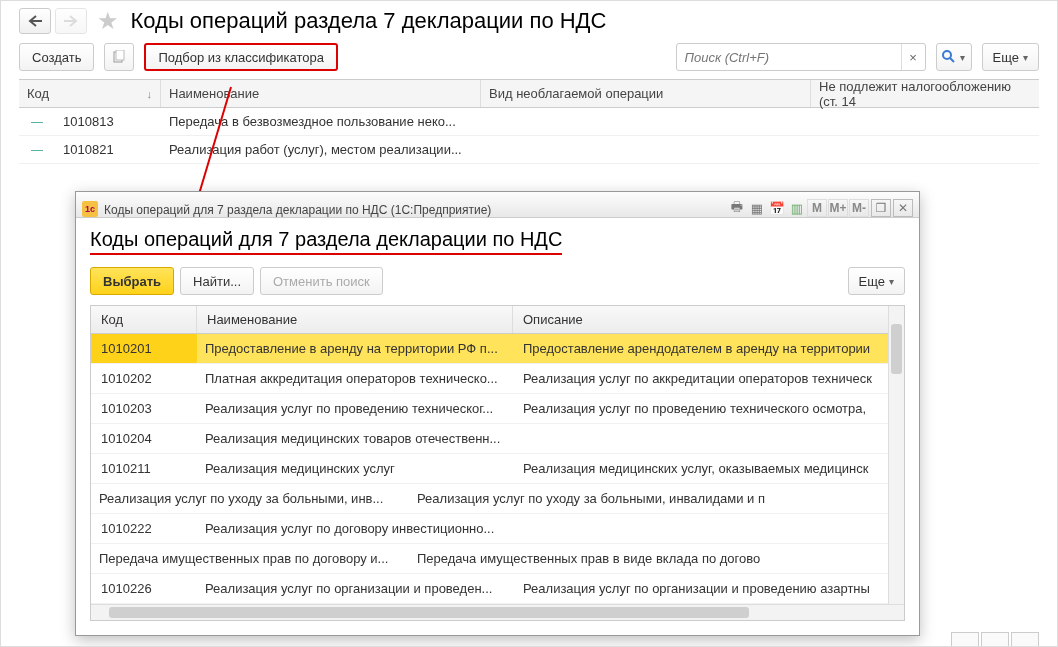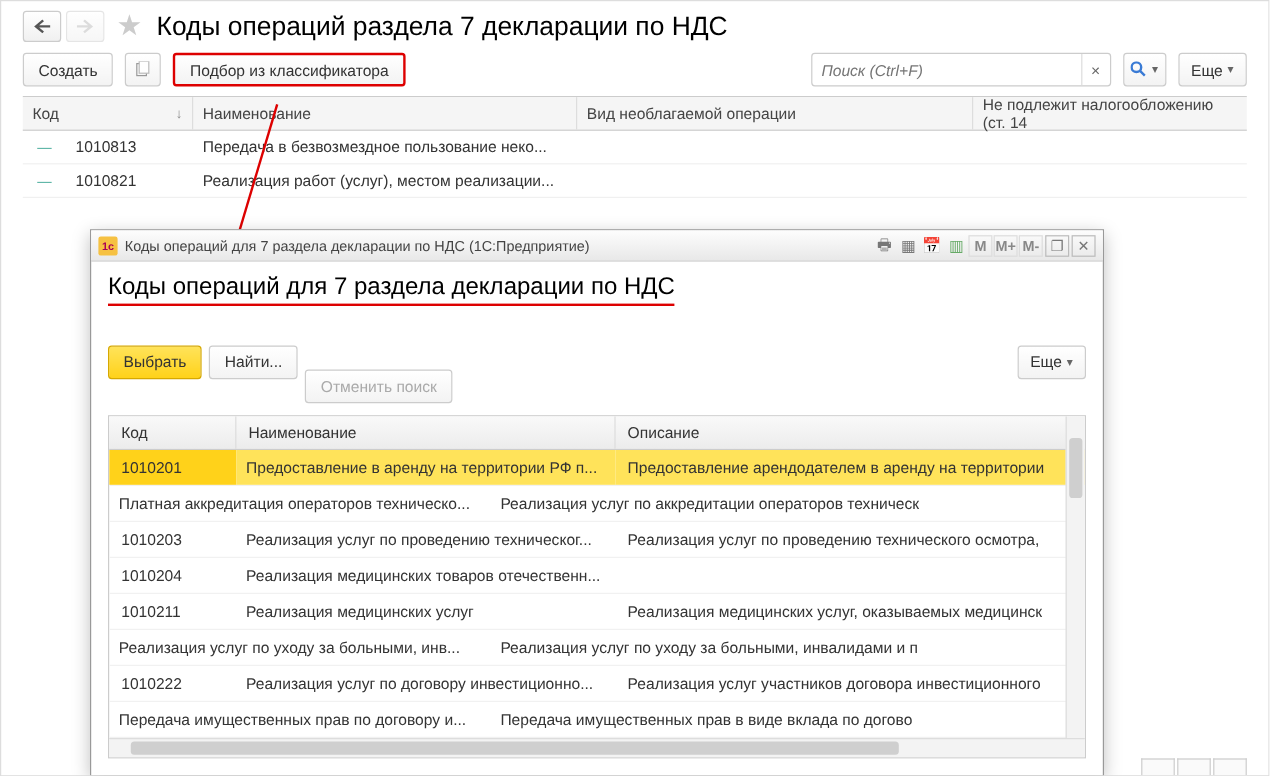--- a/index.html
+++ b/index.html
@@ -39,32 +39,32 @@
   .grid-row { display: flex; height: 28px; align-items: center; border-bottom: 1px solid #f0f0f0; }
   .gr-icon { width: 36px; display: flex; justify-content: center; color: #4a9; font-size: 12px; }
   .gr-code { width: 106px; padding: 0 8px; }
   .gr-name { flex: 1; padding: 0 8px; white-space: nowrap; overflow: hidden; text-overflow: ellipsis; }
 
   
   .arrow-overlay { position: absolute; top: 80px; left: 140px; pointer-events: none; }
 
   
   .dialog { position: absolute; top: 190px; left: 74px; width: 845px; border: 1px solid #999; background: #fff; box-shadow: 0 4px 14px rgba(0,0,0,0.25); }
-  .dlg-titlebar { height: 26px; background: linear-gradient(#fdfdfd,#e8e8e8); border-bottom: 1px solid #ccc; display: flex; align-items: center; padding: 0 6px; font-size: 12px; color: #444; }
+  .dlg-titlebar { height: 26px; background: linear-gradient(#fdfdfd,#e8e8e8); border-bottom: 1px solid #ccc; display: flex; align-items: flex-end; padding: 0 6px; font-size: 12px; color: #444; }
   .dlg-logo { width: 16px; height: 16px; background: #f6c142; border-radius: 2px; margin-right: 6px; display: flex; align-items: center; justify-content: center; font-size: 9px; font-weight: bold; color: #a05; }
   .dlg-titlebar .spacer { flex: 1; }
   .tb-icon { width: 18px; height: 18px; display: flex; align-items: center; justify-content: center; font-size: 13px; color: #777; cursor: pointer; margin-left: 2px; }
   .tb-icon.m { font-weight: bold; font-size: 12px; color: #888; border: 1px solid #ddd; width: 20px; margin-left: 1px; }
   .tb-icon.win { border: 1px solid #bbb; width: 20px; margin-left: 2px; font-size: 12px; }
 
   .dlg-body { padding: 10px 14px 14px 14px; }
   .dlg-heading { font-size: 20px; color: #000; border-bottom: 2px solid #d00; display: inline-block; padding-bottom: 2px; margin-bottom: 12px; }
   .dlg-toolbar { display: flex; align-items: center; gap: 6px; margin-bottom: 10px; }
-  .btn.yellow { background: linear-gradient(#ffe35a,#ffd21a); border-color: #d6a800; font-weight: normal; }
-  .btn.disabled { color: #aaa; cursor: default; margin-top: 41px; }
+  .btn.yellow { background: linear-gradient(#ffe35a,#ffd21a); border-color: #d6a800; font-weight: bold; }
+  .btn.disabled { color: #aaa; cursor: default; }
 
   .dlg-grid { border: 1px solid #ccc; position: relative; }
   .dlg-gh { display: flex; background: linear-gradient(#f9f9f9,#ececec); border-bottom: 1px solid #ccc; height: 28px; align-items: center; }
   .dgh-code { width: 106px; padding: 0 10px; border-right: 1px solid #ddd; height: 100%; display: flex; align-items: center; }
   .dgh-name { width: 316px; padding: 0 10px; border-right: 1px solid #ddd; height: 100%; display: flex; align-items: center; }
   .dgh-desc { flex: 1; padding: 0 10px; height: 100%; display: flex; align-items: center; }
 
   .dlg-rows { max-height: 270px; overflow: hidden; position: relative; }
   .dlg-row { display: flex; height: 30px; align-items: center; border-bottom: 1px solid #f1f1f1; }
   .dlg-row.sel .dr-code, .dlg-row.sel .dr-name, .dlg-row.sel .dr-desc { background: #ffe35a; }
@@ -217,20 +217,21 @@
               <span>Описание</span>
             </div>
         </div>
         <div class="dlg-rows" id="dlg-rows">
             <div class="dlg-row sel">
               <div class="dr-code">1010201</div>
               <div class="dr-name">Предоставление в аренду на территории РФ п...</div>
               <div class="dr-desc">Предоставление арендодателем в аренду на территории</div>
             </div>
             <div class="dlg-row">
+              <div class="dr-code">1010202</div>
               <div class="dr-name">Платная аккредитация операторов техническо...</div>
               <div class="dr-desc">Реализация услуг по аккредитации операторов техническ</div>
             </div>
             <div class="dlg-row">
               <div class="dr-code">1010203</div>
               <div class="dr-name">Реализация услуг по проведению техническог...</div>
               <div class="dr-desc">Реализация услуг по проведению технического осмотра,</div>
             </div>
             <div class="dlg-row">
               <div class="dr-code">1010204</div>
@@ -241,25 +242,29 @@
               <div class="dr-name">Реализация медицинских услуг</div>
               <div class="dr-desc">Реализация медицинских услуг, оказываемых медицинск</div>
             </div>
             <div class="dlg-row">
               <div class="dr-name">Реализация услуг по уходу за больными, инв...</div>
               <div class="dr-desc">Реализация услуг по уходу за больными, инвалидами и п</div>
             </div>
             <div class="dlg-row">
               <div class="dr-code">1010222</div>
               <div class="dr-name">Реализация услуг по договору инвестиционно...</div>
-              <div class="dr-desc">Реализация услуг участников договора инвестиционного</div>
             </div>
             <div class="dlg-row">
               <div class="dr-name">Передача имущественных прав по договору и...</div>
               <div class="dr-desc">Передача имущественных прав в виде вклада по догово</div>
+            </div>
+            <div class="dlg-row">
+              <div class="dr-code">1010226</div>
+              <div class="dr-name">Реализация услуг по организации и проведен...</div>
+              <div class="dr-desc">Реализация услуг по организации и проведению азартны</div>
             </div>
           </div>
         <div class="dlg-vscroll">
             <div class="thumb"></div>
           </div>
         <div class="dlg-hscroll">
             <div class="thumb"></div>
           </div>
       </div>
     </div>

